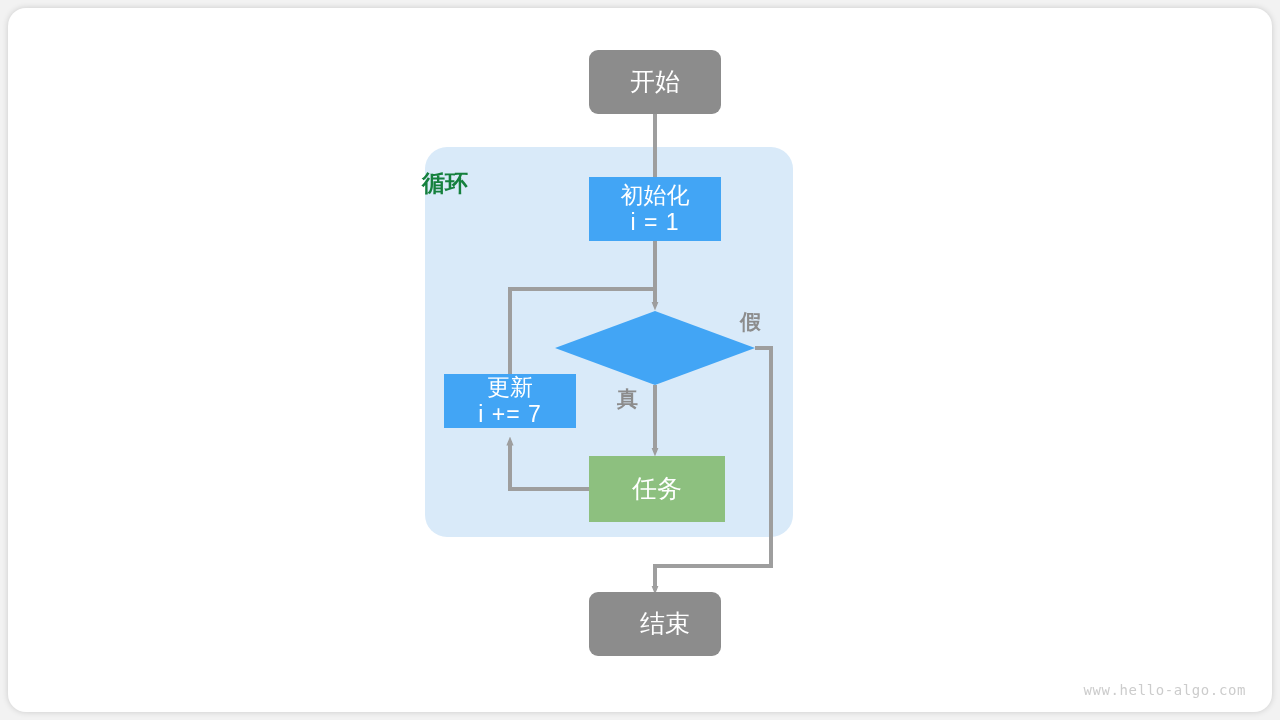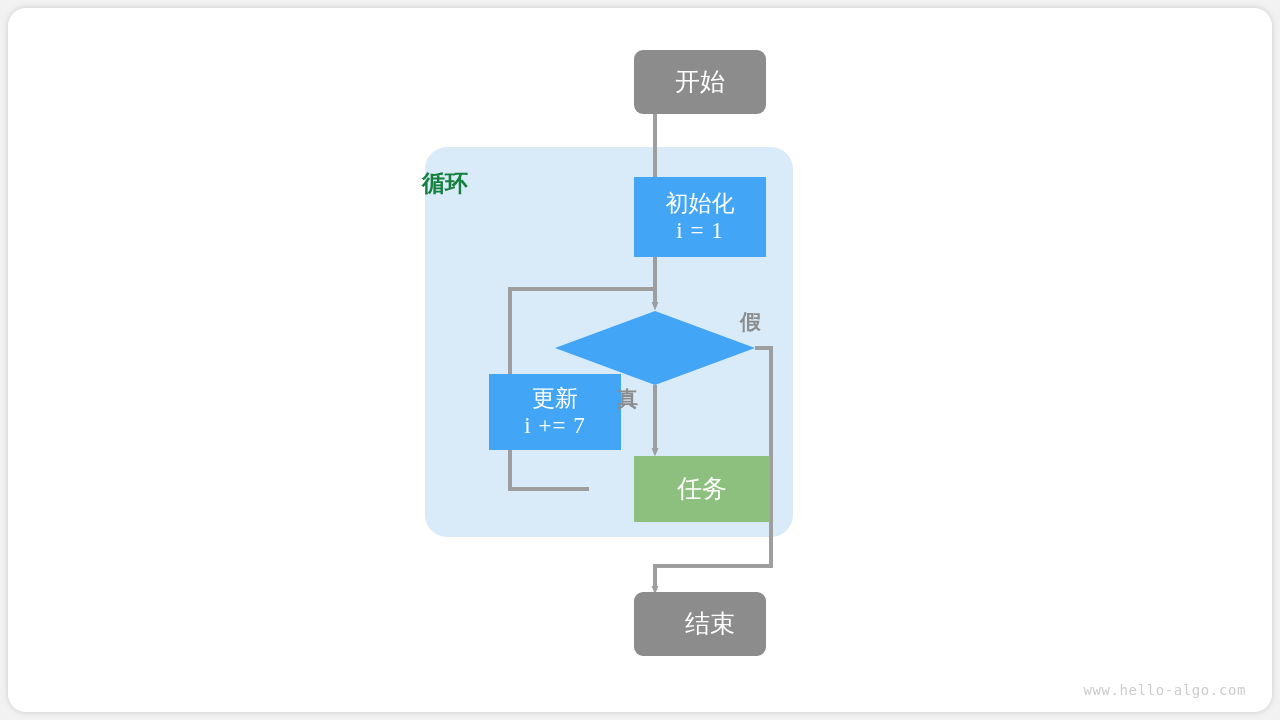--- a/index.html
+++ b/index.html
@@ -41,37 +41,36 @@
   .node {
     position: absolute;
     box-sizing: border-box;
     display: flex;
     flex-direction: column;
     align-items: center;
     justify-content: center;
     color: #ffffff;
     text-align: right;
     line-height: 1.18;
-    margin-left: 45px;
   }
   .terminal {
     background: #8c8c8c;
     border-radius: 9px;
     font-size: 25px;
   }
   .process {
     background: #42a5f5;
     font-size: 23px;
   }
   .task {
     background: #8dc07f;
     font-size: 25px;
   }
   .mono {
-    font-family: Liberation Serif, serif;
+    font-family: Liberation Sans, sans-serif;
     font-size: 23px;
     letter-spacing: 1px;
   }
   .cjk {
     font-family: "DejaVu Sans", "Liberation Sans", sans-serif;
   }
   
   #loop-container {
     position: absolute;
     left: 425px;
@@ -161,27 +160,27 @@
       <path d="M755,348 L771,348 L771,566 L655,566 L655,590" marker-end="url(#arrow)"></path>
     </g>
 
     <polygon points="655,311 755,348 655,385 555,348" fill="#42a5f5"></polygon>
   </svg>
 
   <div class="node terminal" id="node-start" style="left:589px; top:50px; width:132px; height:64px;">
     <span class="cjk">开始</span>
   </div>
 
-  <div class="node process" id="node-init" style="left:589px; top:177px; width:132px; height:80px;">
+  <div class="node process" id="node-init" style="left:589px; top:177px; width:132px; height:64px;">
     <span class="cjk">初始化</span>
     <span class="mono">i = 1</span>
   </div>
 
 
-  <div class="node process" id="node-update" style="left:444px; top:374px; width:132px; height:76px;">
+  <div class="node process" id="node-update" style="left:444px; top:374px; width:132px; height:54px;">
     <span class="cjk">更新</span>
     <span class="mono">i += 7</span>
   </div>
 
   <div class="node task" id="node-task" style="left:589px; top:456px; width:136px; height:66px;">
     <span class="cjk">任务</span>
   </div>
 
   <div class="node terminal" id="node-end" style="left:589px; top:592px; width:132px; height:64px;padding-left:20px;">
     <span class="cjk">结束</span>

